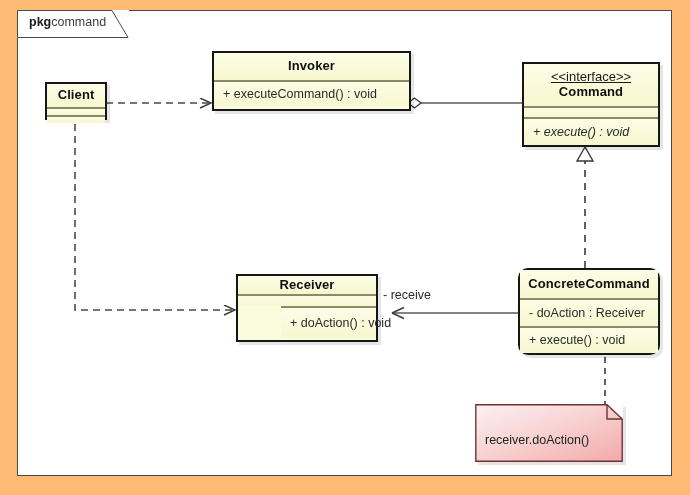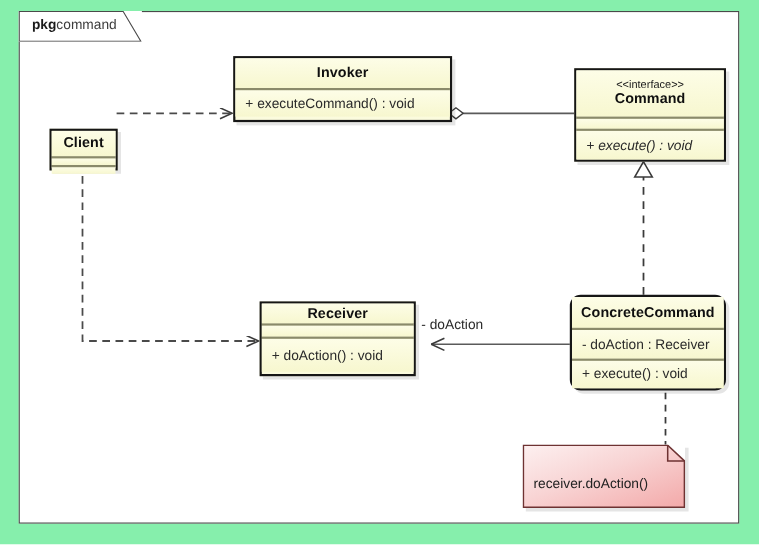--- a/index.html
+++ b/index.html
@@ -9,21 +9,21 @@
   }
   body {
     font-family: "Liberation Sans", sans-serif;
     -webkit-font-smoothing: antialiased;
   }
 
   #canvas {
     position: relative;
     width: 690px;
     height: 495px;
-    background: #86efac;
+    background: #fdba74;
     overflow: hidden;
   }
 
   
   .frame {
     position: absolute;
     left: 17px;
     top: 10px;
     width: 655px;
     height: 466px;
@@ -86,24 +86,25 @@
     text-align: center;
   }
   .cls-name {
     font-size: 13px;
     font-weight: bold;
     color: #0f0f0f;
     line-height: 1.15;
     letter-spacing: 0.1px;
   }
   .cls-stereotype {
-    font-size: 10px;
+    font-size: 13px;
     font-weight: normal;
     color: #1a1a1a;
     line-height: 1.15;
+    text-decoration: underline;
   }
   .cmp-members {
     display: flex;
     flex-direction: column;
     justify-content: center;
     padding-left: 9px;
   }
   .member {
     font-size: 12.5px;
     color: #2b2b2b;
@@ -198,23 +199,23 @@
     <g>
       <line x1="518" y1="313" x2="392" y2="313" stroke="#5a5a5a" stroke-width="1.4"></line>
       <path d="M392,313 L404,307.5 M392,313 L404,318.5" fill="none" stroke="#3a3a3a" stroke-width="1.4"></path>
     </g>
 
     <g>
       <line x1="605" y1="357" x2="605" y2="404" stroke="#3a3a3a" stroke-width="1.6" stroke-dasharray="6,5"></line>
     </g>
   </svg>
 
-  <div class="edge-label" style="left:383px; top:288px;">- doAction</div>
-
-  <div class="uml-class" style="left:45px; top:82px; width:62px; height:38px;margin-top:35px;">
+  <div class="edge-label" style="left:383px; top:288px;">- receive</div>
+
+  <div class="uml-class" style="left:45px; top:82px; width:62px; height:38px;">
     <div class="compartment cmp-title" style="height:23px;">
       <div class="cls-name">Client</div>
     </div>
     <div class="compartment cmp-empty" style="height:8px;"></div>
     <div class="compartment cmp-empty" style="height:8px;"></div>
   </div>
 
   <div class="uml-class" style="left:212px; top:51px; width:199px; height:60px;">
     <div class="compartment cmp-title" style="height:27px;">
       <div class="cls-name">Invoker</div>
@@ -233,21 +234,21 @@
     <div class="compartment cmp-members" style="height:28px;">
       <div class="member abstract">+ execute() : void</div>
     </div>
   </div>
 
   <div class="uml-class" style="left:236px; top:274px; width:142px; height:68px;">
     <div class="compartment cmp-title" style="height:18px;">
       <div class="cls-name">Receiver</div>
     </div>
     <div class="compartment cmp-empty" style="height:12px;"></div>
-    <div class="compartment cmp-members" style="height:32px;">
+    <div class="compartment cmp-members" style="height:32px;margin-left:43px;">
       <div class="member">+ doAction() : void</div>
     </div>
   </div>
 
   <div class="uml-class" style="left:518px; top:268px; width:142px; height:87px;border-radius:10px;">
     <div class="compartment cmp-title" style="height:28px;">
       <div class="cls-name">ConcreteCommand</div>
     </div>
     <div class="compartment cmp-members" style="height:28px;">
       <div class="member">- doAction : Receiver</div>

